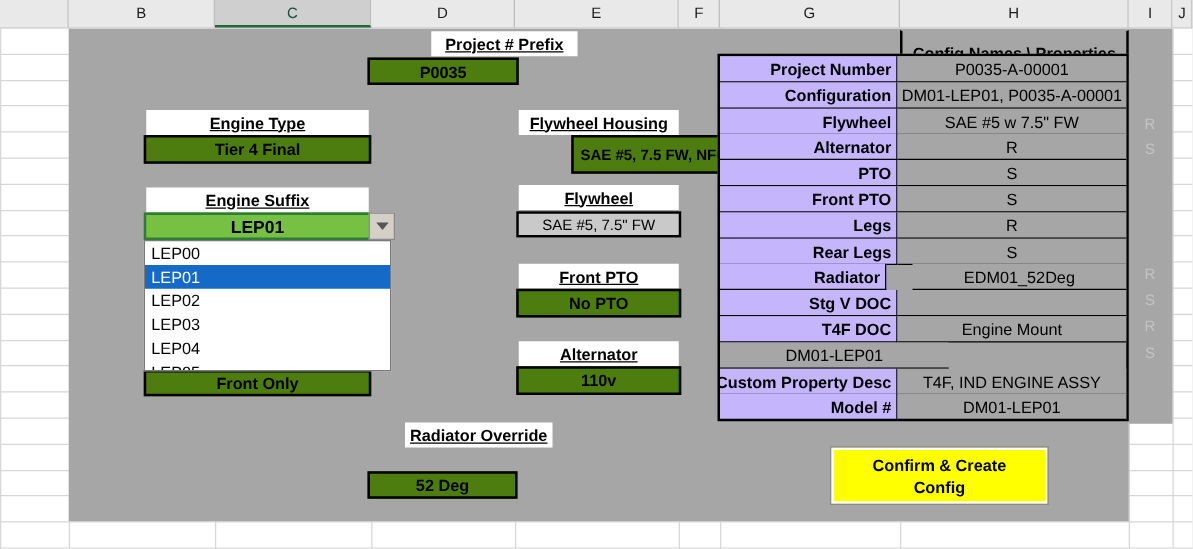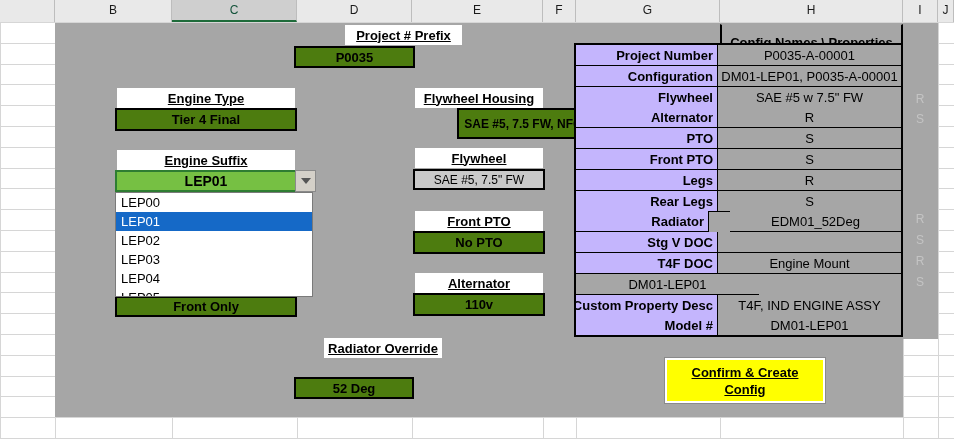--- a/index.html
+++ b/index.html
@@ -406,20 +406,20 @@
 
   <div id="rs-markers">
       <div class="rs-mark" style="left: 910px; top: 92px;">R</div>
       <div class="rs-mark" style="left: 910px; top: 112px;">S</div>
       <div class="rs-mark" style="left: 910px; top: 212px;">R</div>
       <div class="rs-mark" style="left: 910px; top: 233px;">S</div>
       <div class="rs-mark" style="left: 910px; top: 254px;">R</div>
       <div class="rs-mark" style="left: 910px; top: 275px;">S</div>
     </div>
 
-  <div class="confirm-btn" style="left:665px; top:358px; width:160px; height:45px;text-decoration:underline;">
+  <div class="confirm-btn" style="left:665px; top:358px; width:173px; height:45px;">
     <div>
       <div>Confirm &amp; Create</div>
       <div>Config</div>
     </div>
   </div>
 
 </div>
 
 </body></html>

